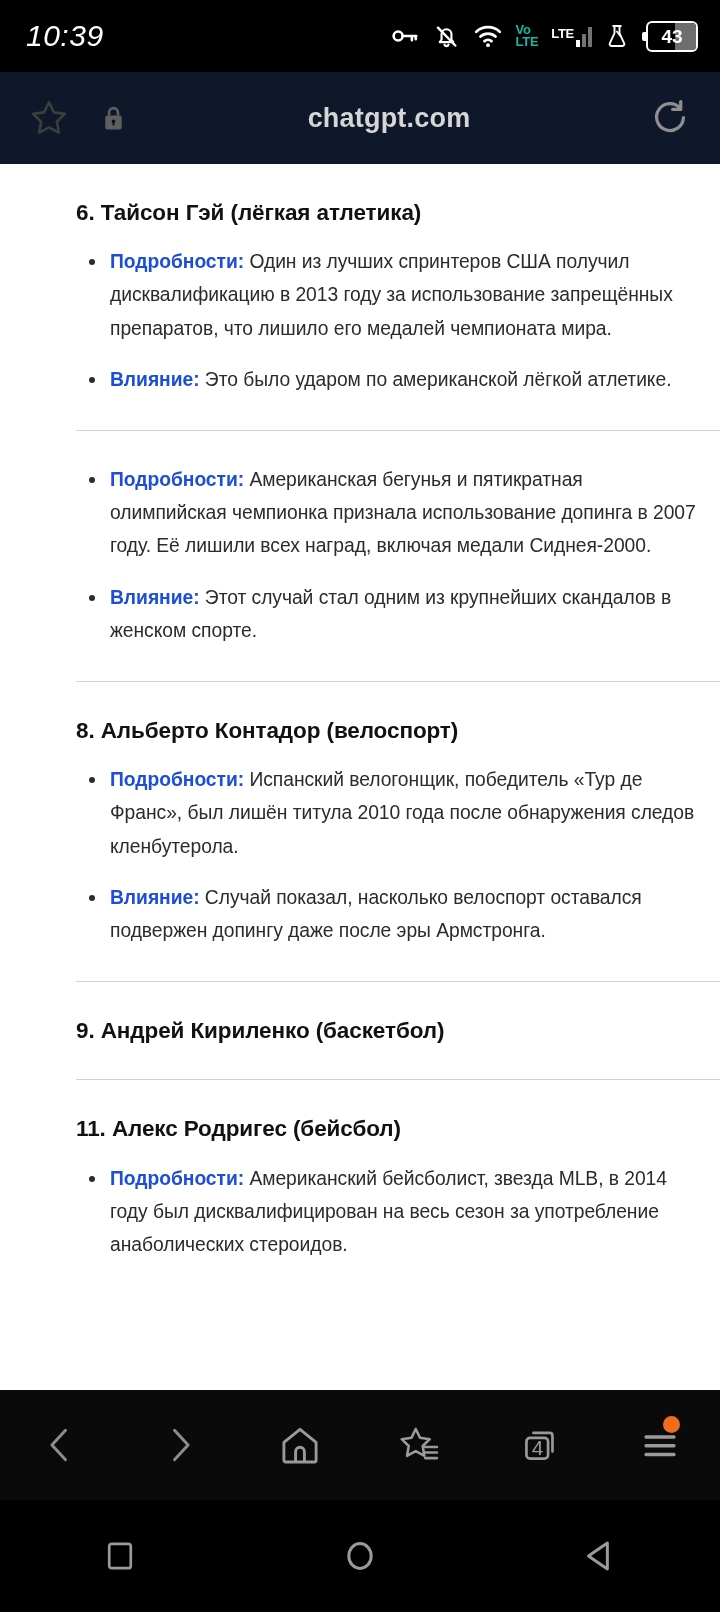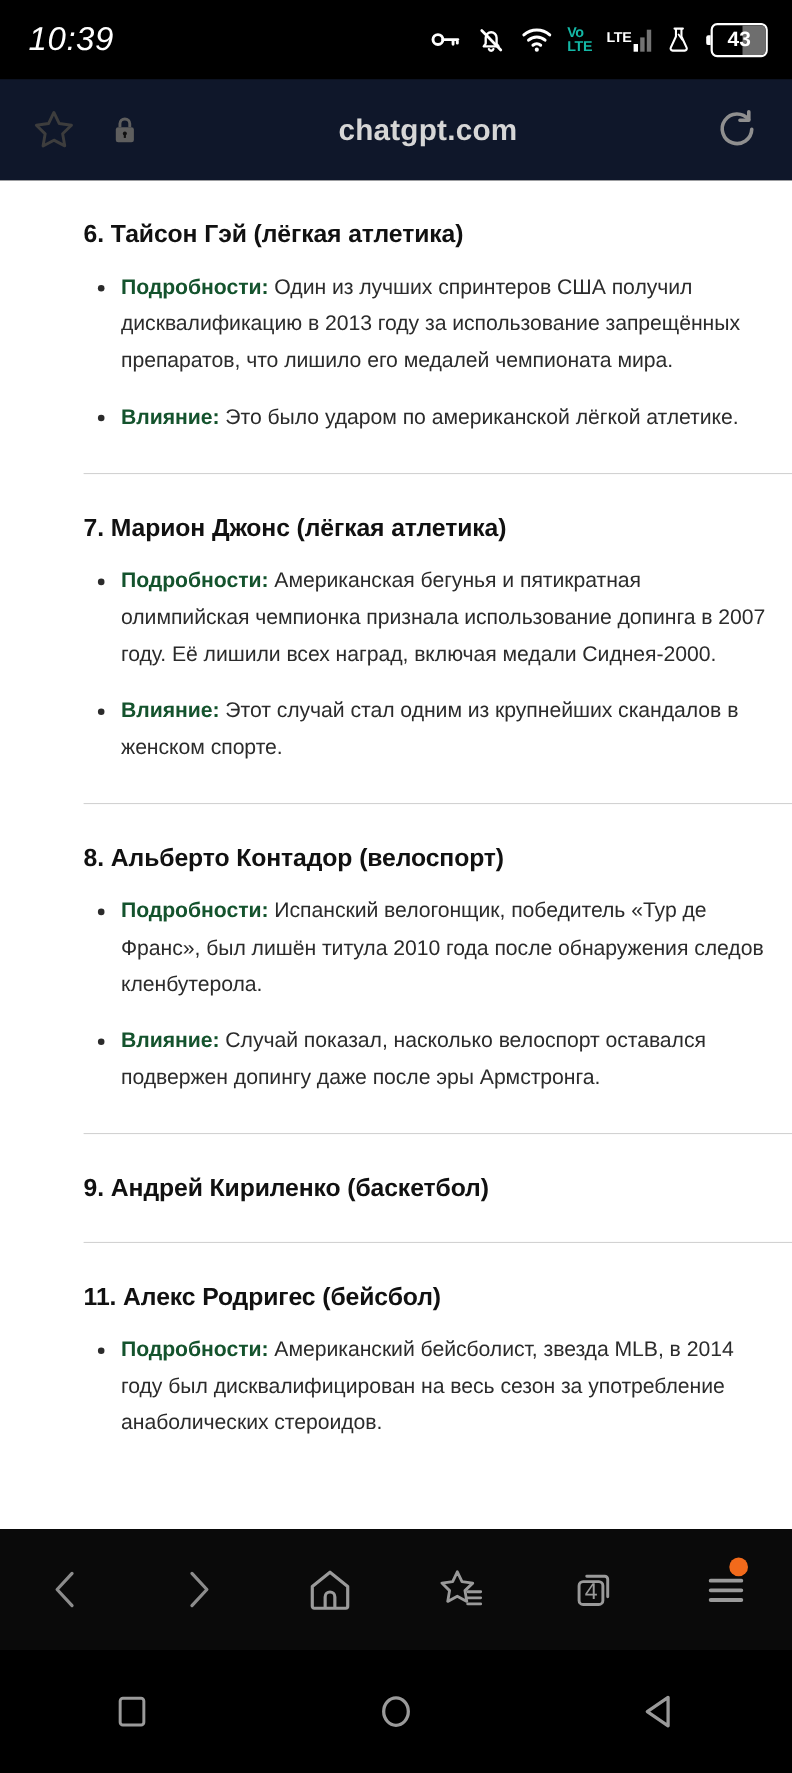--- a/index.html
+++ b/index.html
@@ -62,21 +62,21 @@
   }
   ul.bullets { list-style:none; margin:0; padding:0; }
   ul.bullets li {
     position:relative; padding-left:34px; margin-top:18px;
     font-size:19.3px; line-height:1.72; color:#2b2b2b; letter-spacing:-.05px;
   }
   ul.bullets li::before {
     content:""; position:absolute; left:13px; top:14px;
     width:6px; height:6px; border-radius:50%; background:#2b2b2b;
   }
-  ul.bullets li b { font-weight:700; color:#14532d; }
+  ul.bullets li b { font-weight:700; color:#1d4ed8; }
   .divider { height:1px; background:#d2d2d2; margin:34px 0 0 76px; }
 
   
   .blockgap-top { margin-top:32px; }
 
   
   .bottombar {
     position:absolute; top:1390px; left:0; width:720px; height:110px;
     background:#0a0a0a; display:flex; align-items:center;
   }
@@ -197,21 +197,20 @@
           <b>Подробности:</b><span> Один из лучших спринтеров США получил дисквалификацию в 2013 году за использование запрещённых препаратов, что лишило его медалей чемпионата мира.</span>
         </li>
         <li>
           <b>Влияние:</b><span> Это было ударом по американской лёгкой атлетике.</span>
         </li>
       </ul>
     </div>
     <div class="divider"></div>
 
     <div class="section blockgap-top">
-      <div class="sec-title">7. Марион Джонс (лёгкая атлетика)</div>
       <ul class="bullets">
         <li>
           <b>Подробности:</b><span> Американская бегунья и пятикратная олимпийская чемпионка признала использование допинга в 2007 году. Её лишили всех наград, включая медали Сиднея-2000.</span>
         </li>
         <li>
           <b>Влияние:</b><span> Этот случай стал одним из крупнейших скандалов в женском спорте.</span>
         </li>
       </ul>
     </div>
     <div class="divider"></div>

